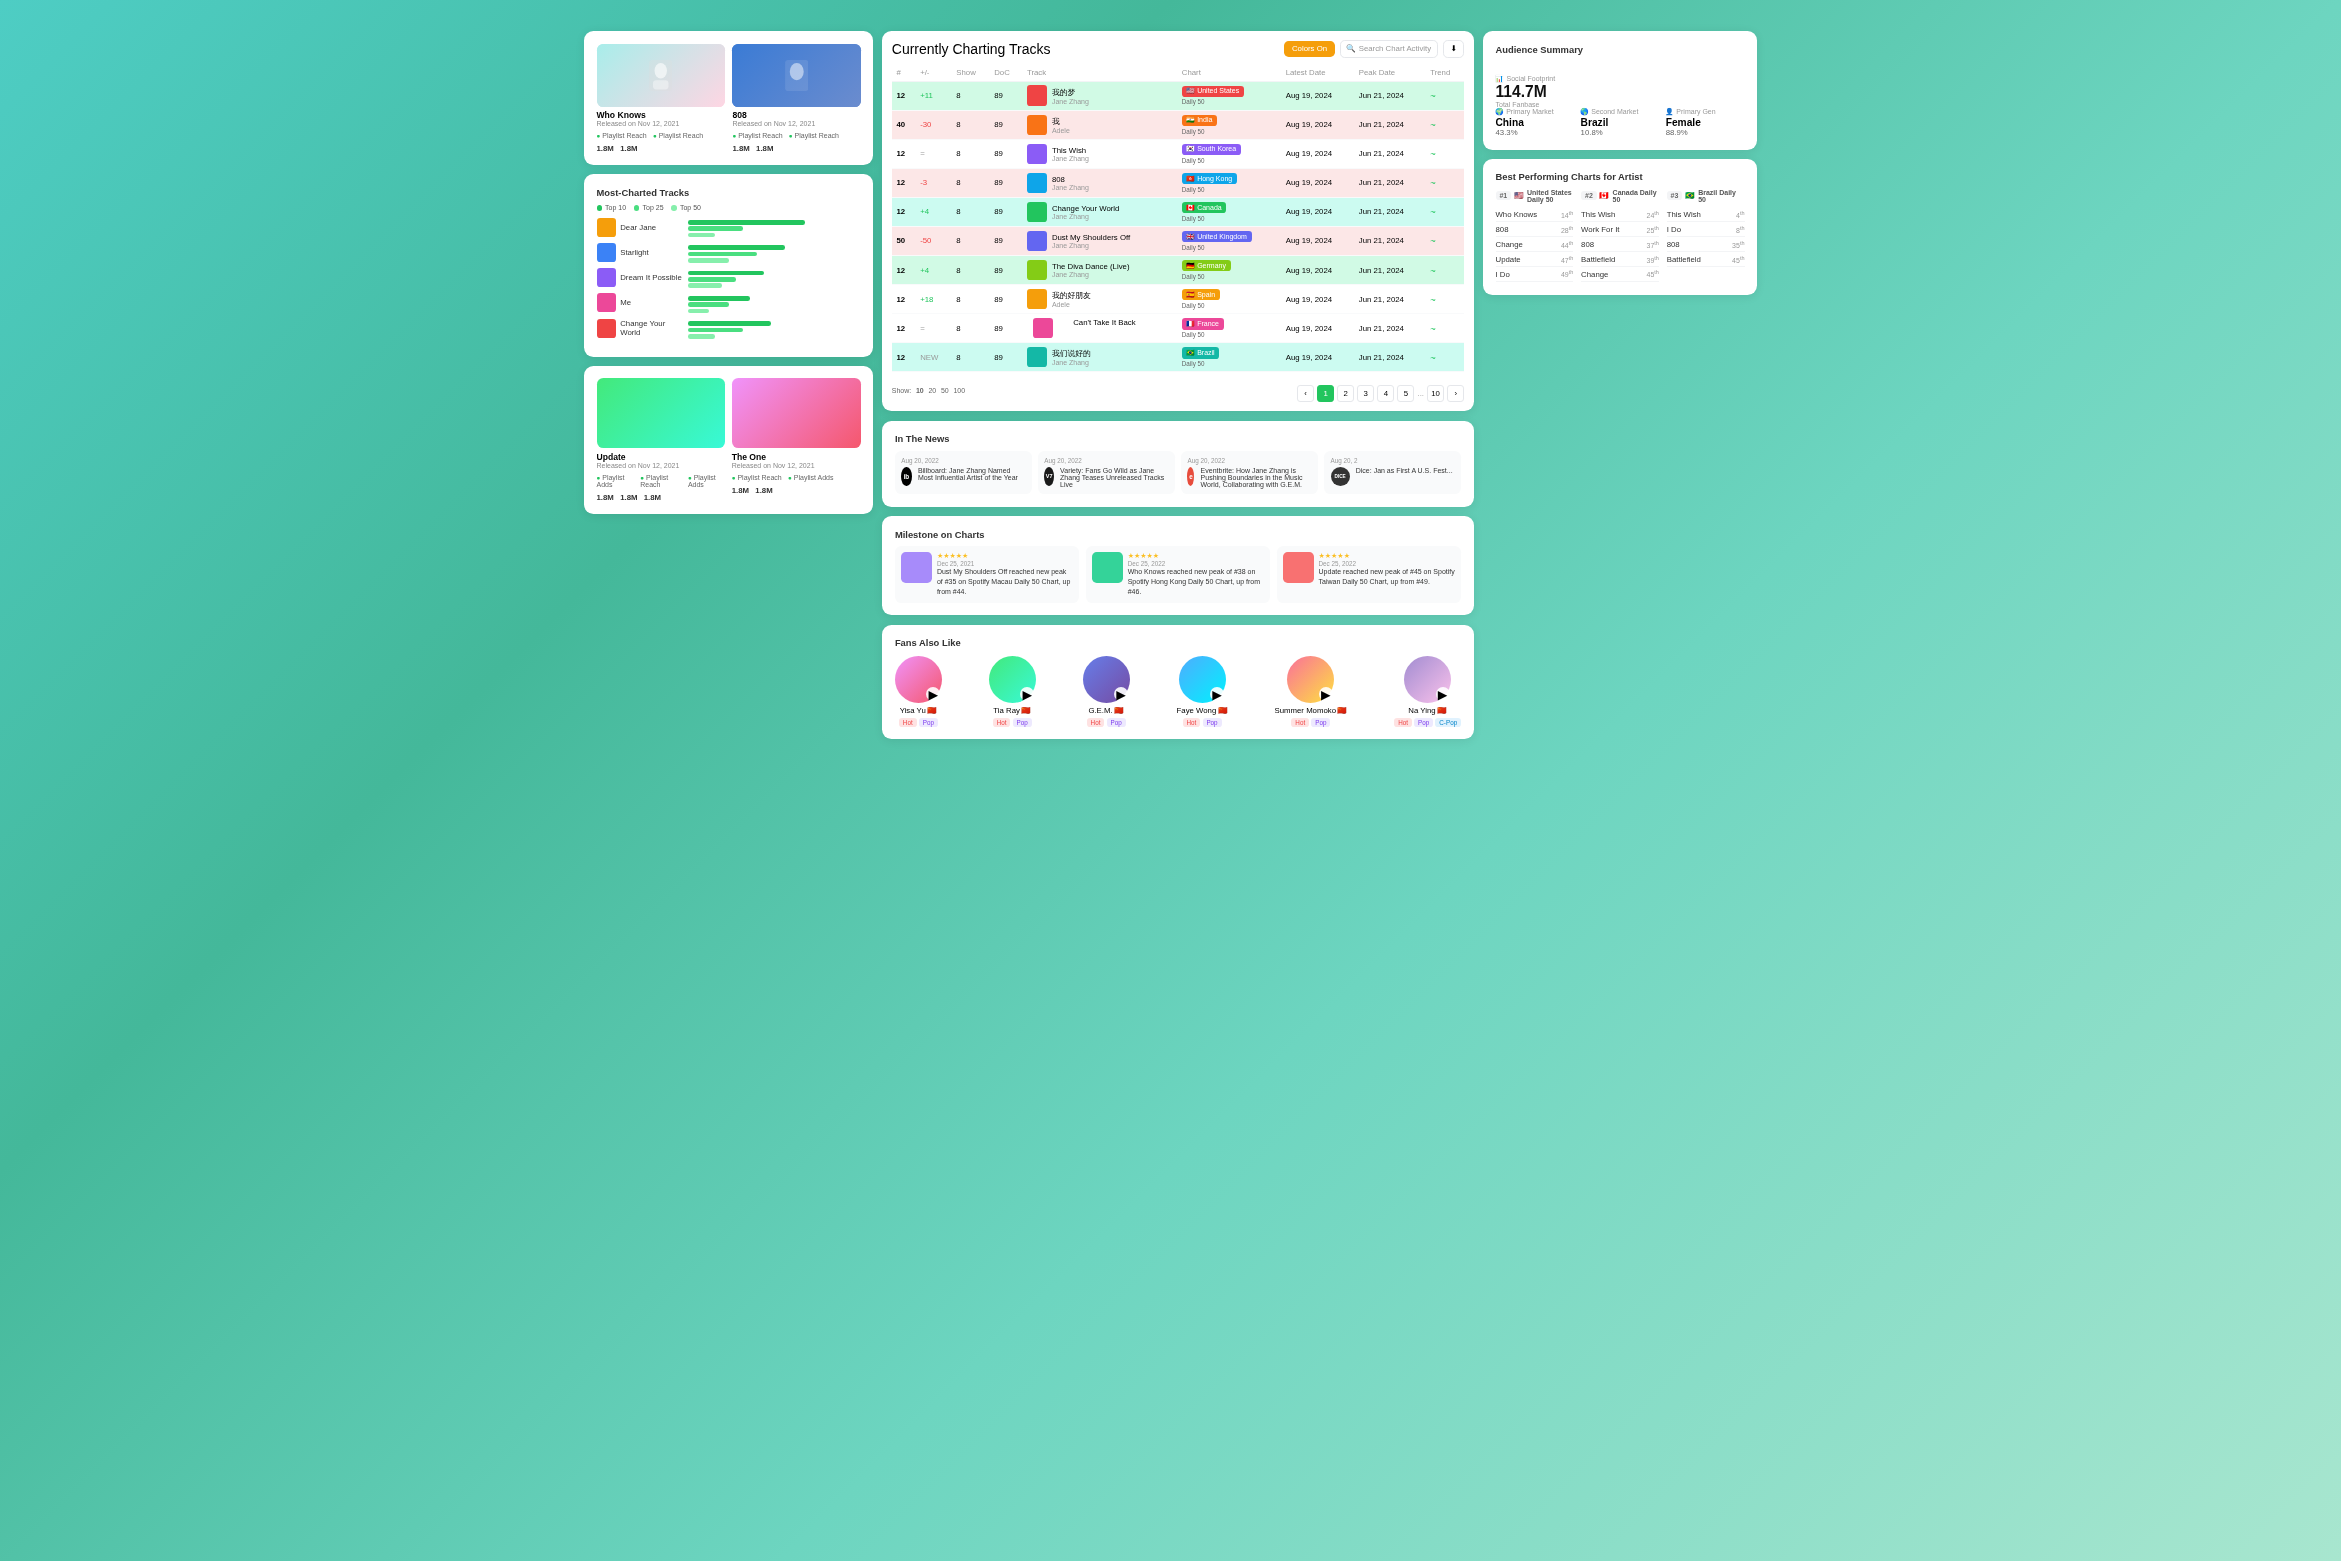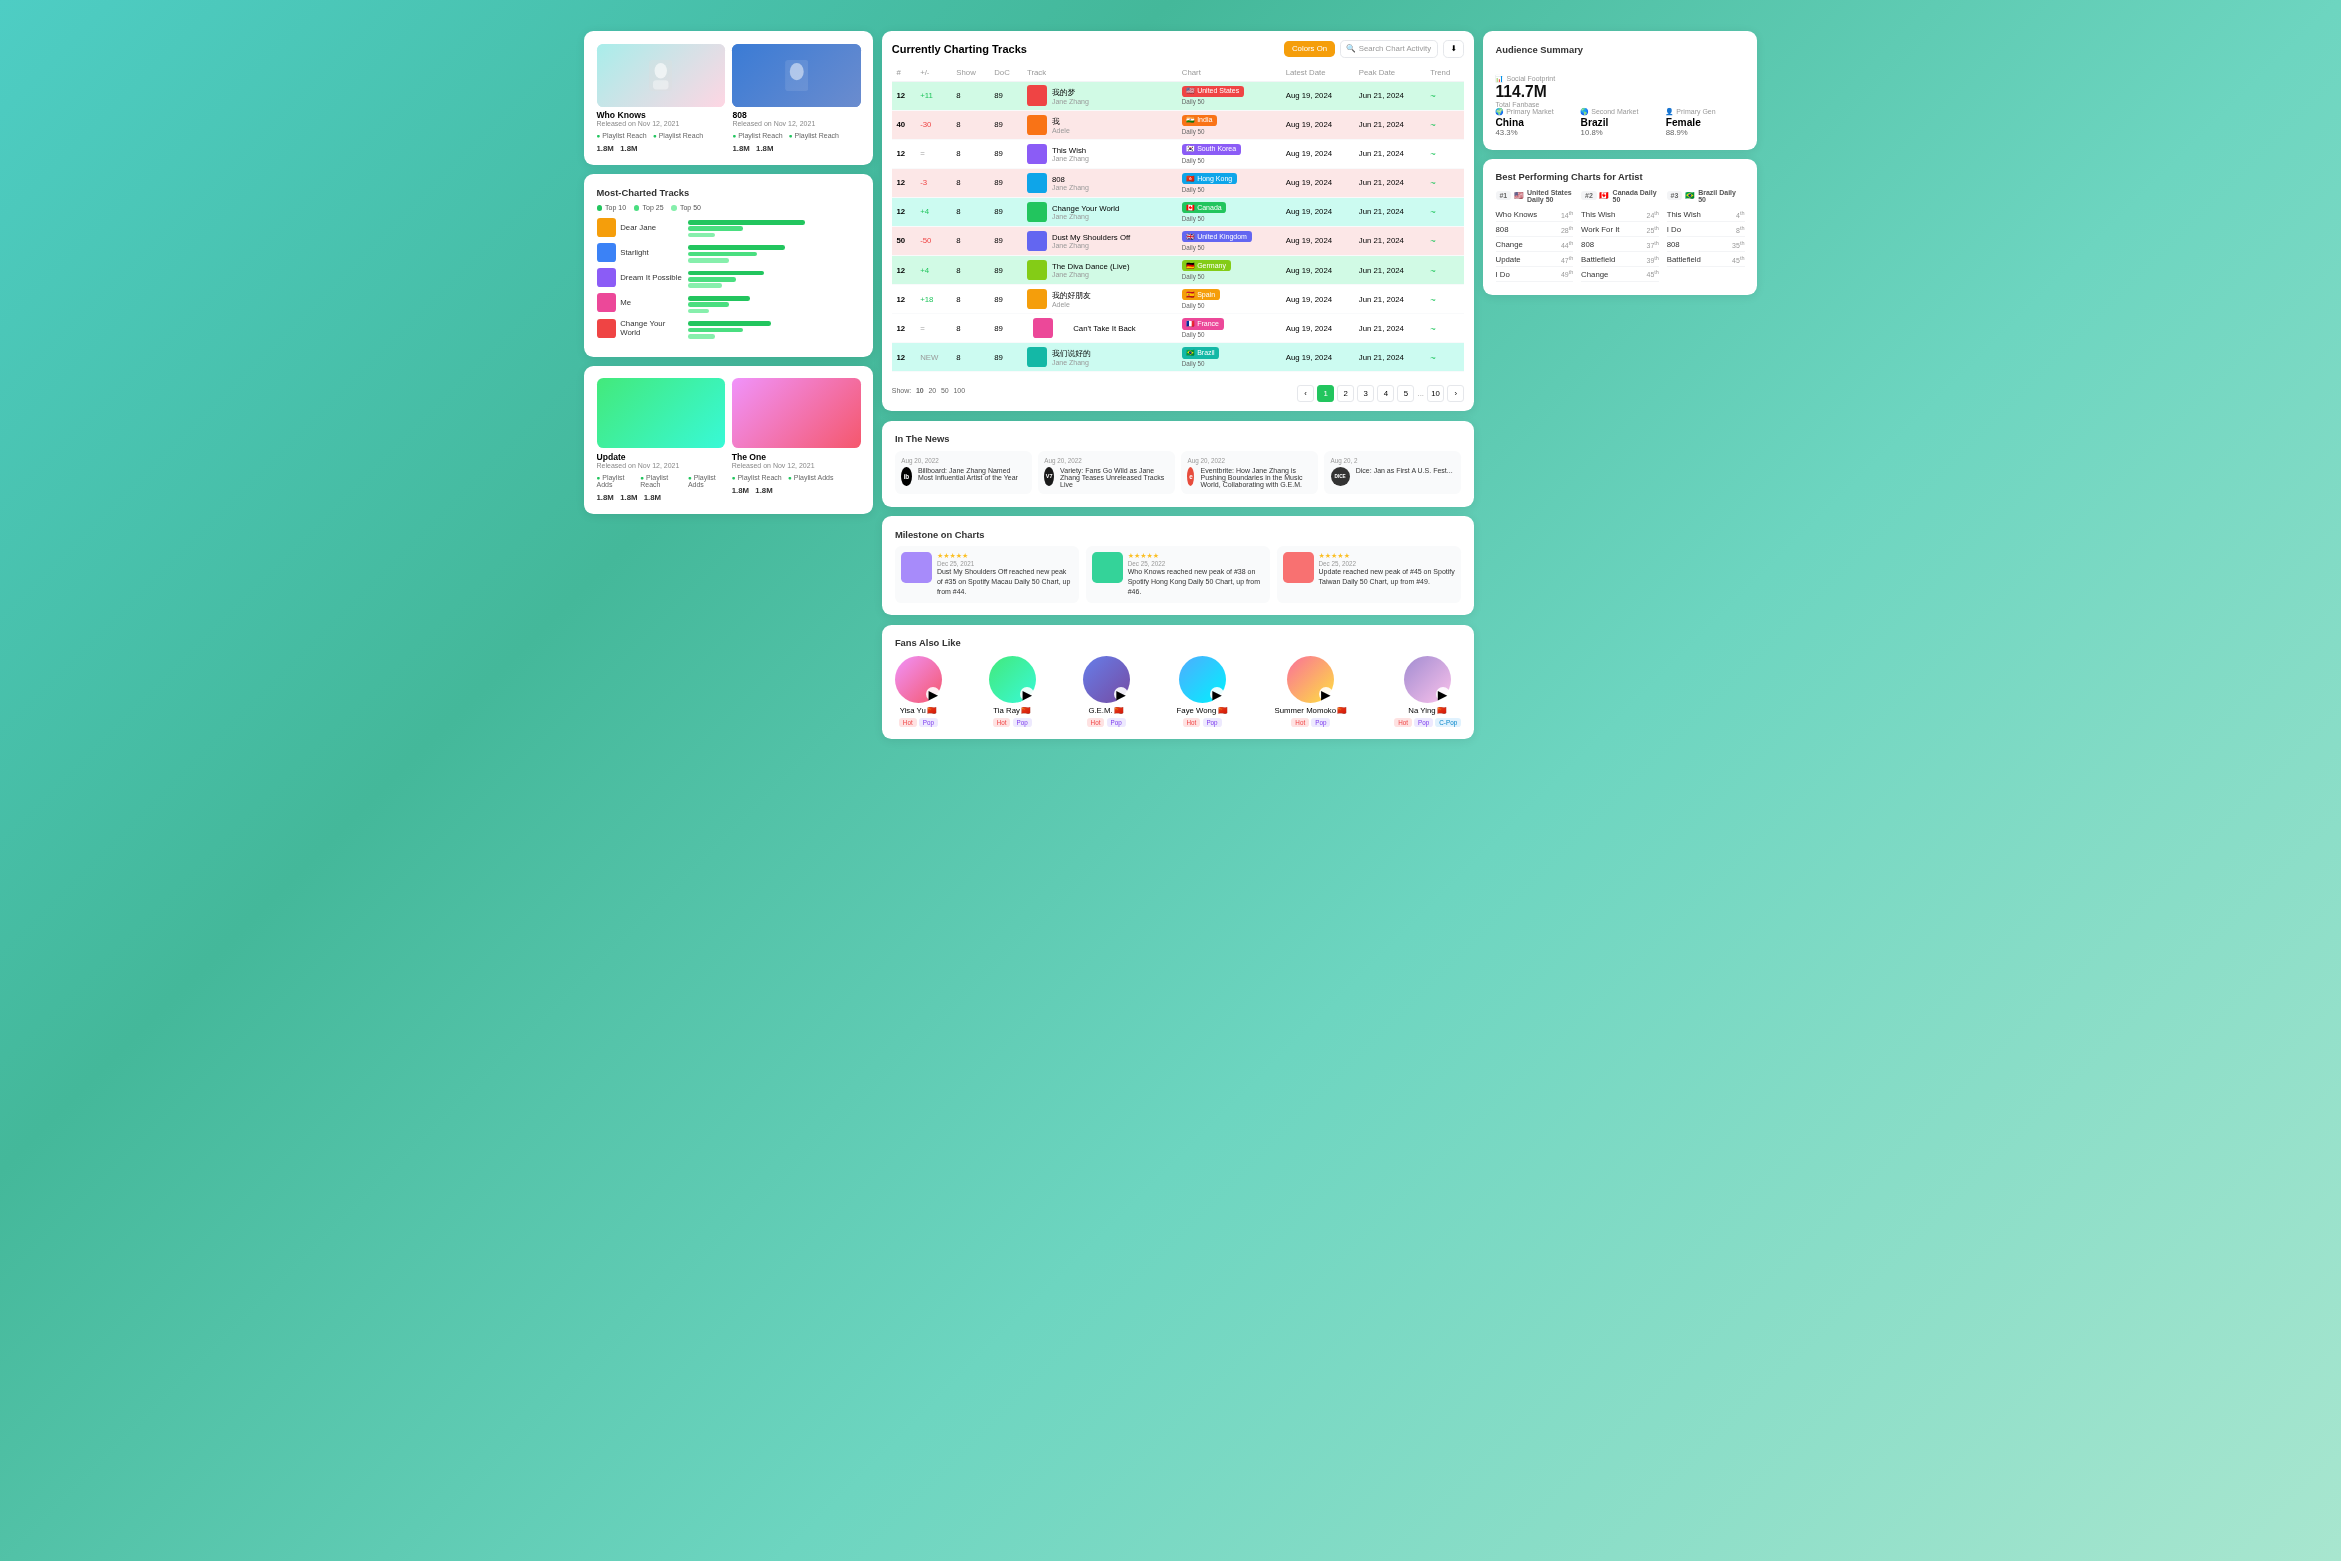--- a/index.html
+++ b/index.html
@@ -95,21 +95,21 @@
     .album-img.alb3 { background: linear-gradient(135deg, #f093fb, #f5576c); }
 
     
     .center-col {
       display: flex;
       flex-direction: column;
       gap: 9.4px;
     }
     .charting-table { padding: 9.4px; }
     .table-header { display: flex; align-items: center; justify-content: space-between; margin-bottom: 7.8px; }
-    .table-title { font-size: 11px; font-weight: 700; }
+    .table-title { font-size: 14px; font-weight: 400; }
     .btn-colors {
       background: #f59e0b;
       color: white;
       border: none;
       border-radius: 4.7px;
       padding: 3.1px 7.8px;
       font-size: 7.8px;
       cursor: pointer;
     }
     .search-box {
@@ -679,21 +679,21 @@
       <td>Aug 19, 2024</td>
       <td>Jun 21, 2024</td>
       <td><span class="trend-line">~</span></td>
     </tr>
             <tr>
       <td style="font-weight:600;">12</td>
       <td style="color:#999;font-weight:500;">=</td>
       <td>8</td>
       <td>89</td>
       <td>
-        <div style="display:flex;align-items:center;gap:20px;padding-left:6px;">
+        <div style="display:flex;gap:20px;padding-left:6px;">
           <div style="width:20.3px;height:20.3px;border-radius:3.1px;background:#ec4899;flex-shrink:0;"></div>
           <div>
             <div class="track-name">Can't Take It Back</div>
             <div class="track-artist"></div>
           </div>
         </div>
       </td>
       <td>
         <span class="chart-badge chart-france">
           <span>🇫🇷</span> France

